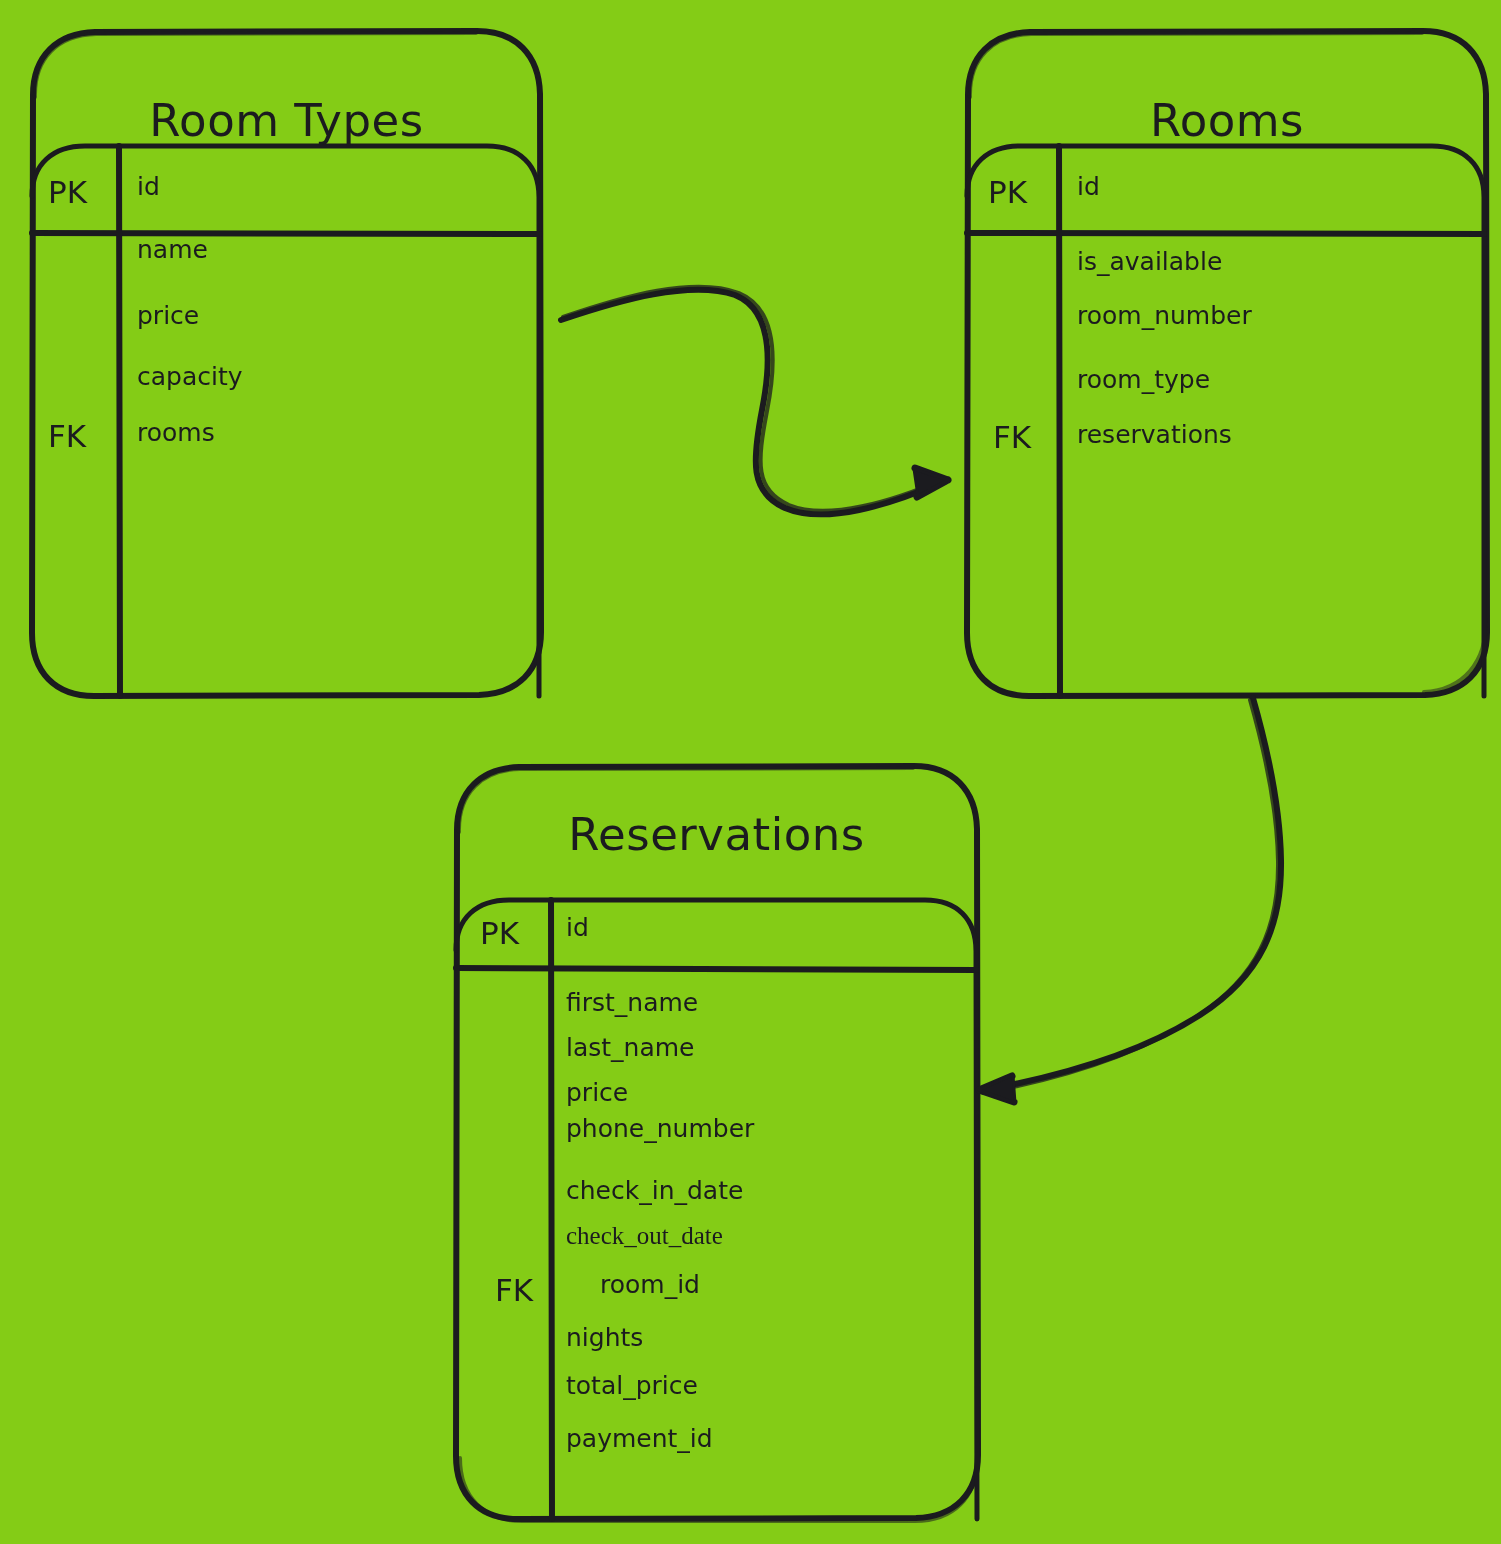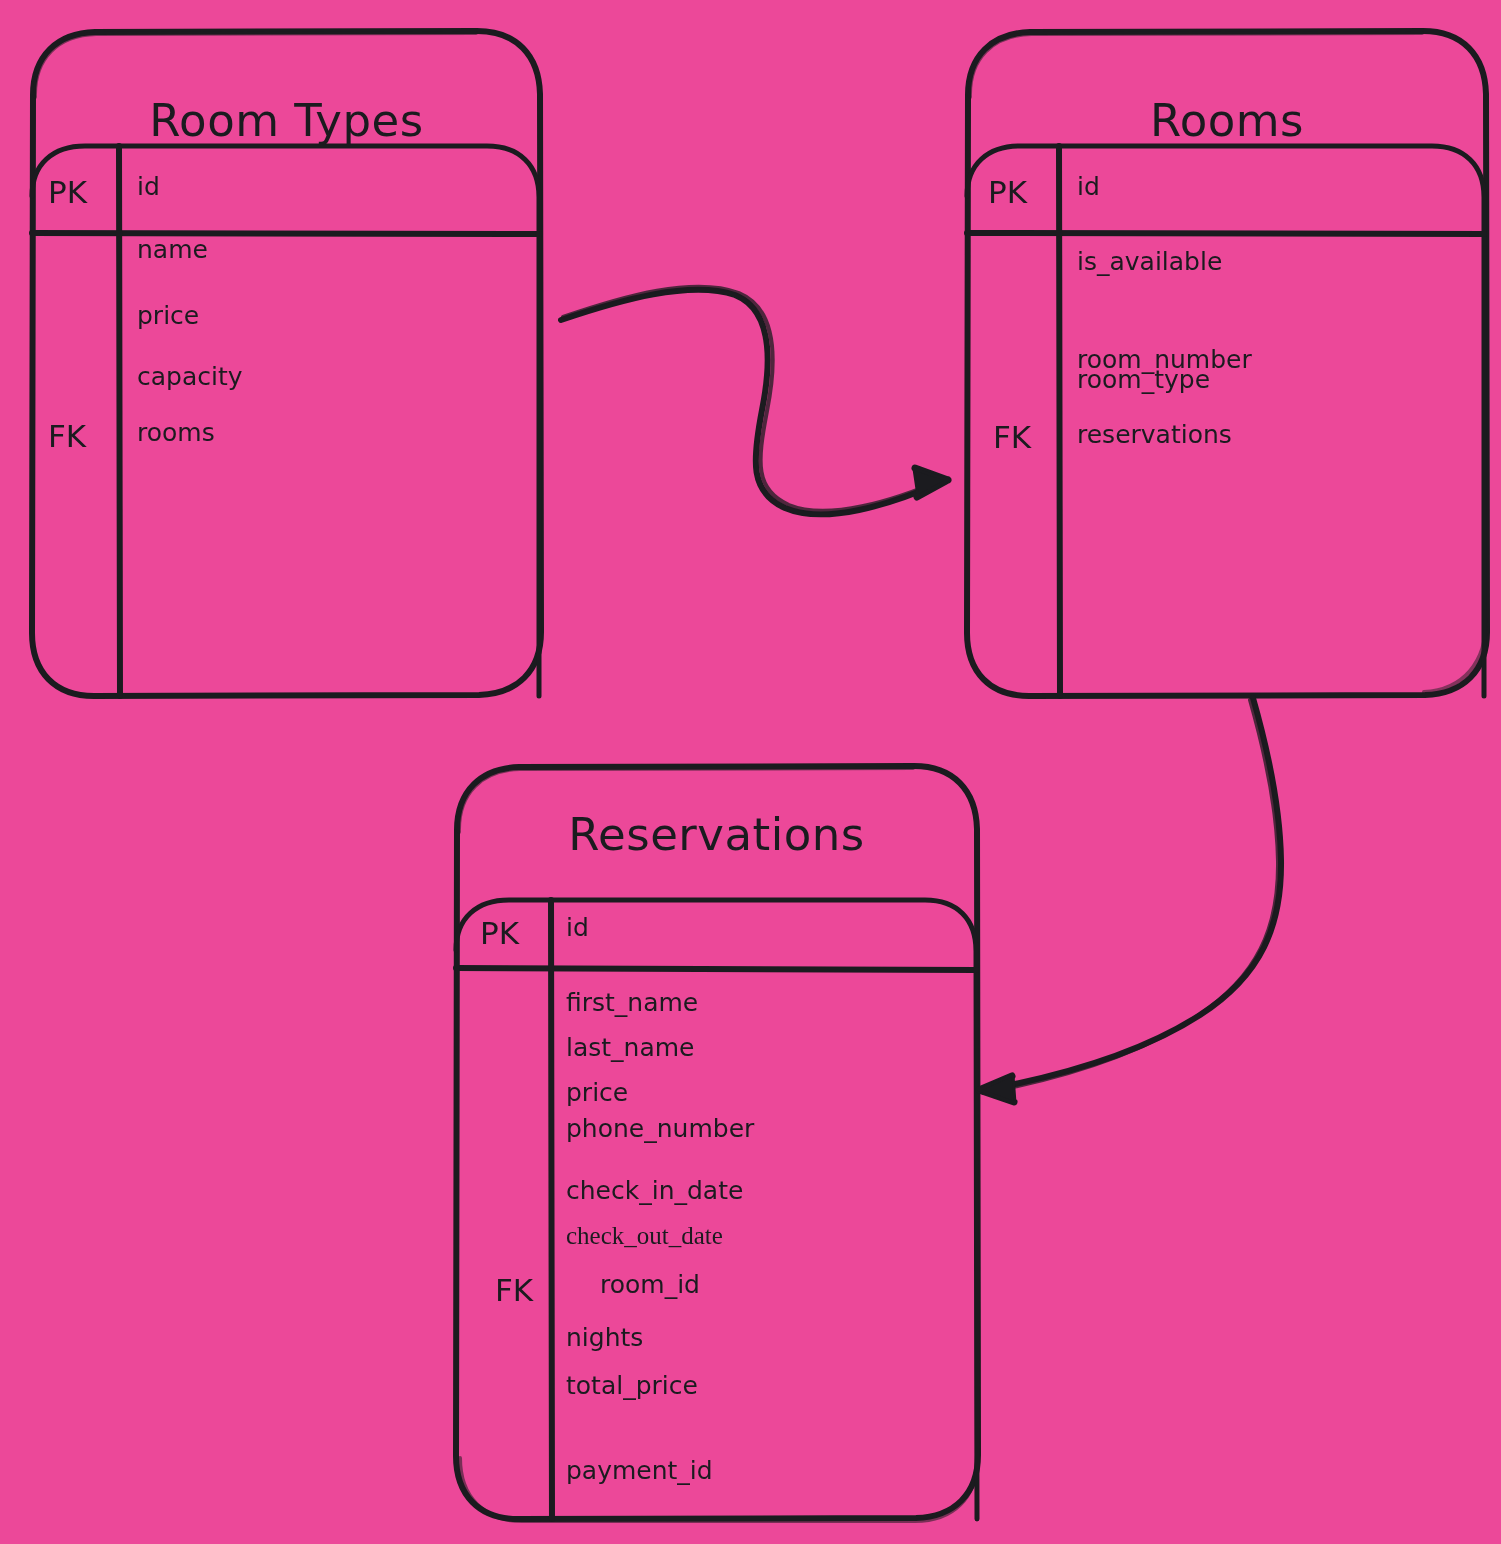--- a/index.html
+++ b/index.html
@@ -8,21 +8,21 @@
     padding: 0;
     background: #ffffff;
   }
   body {
     font-family: "DejaVu Sans", sans-serif;
   }
   #canvas {
     position: relative;
     width: 1501px;
     height: 1544px;
-    background: #ec4899;
+    background: #84cc16;
     overflow: hidden;
   }
   #sketch-svg {
     position: absolute;
     left: 0;
     top: 0;
     width: 1501px;
     height: 1544px;
   }
   .entity {
@@ -193,21 +193,21 @@
   <div class="entity" style="left:967px; top:31px; width:520px; height:665px;">
     <div class="entity-title" style="top:63px;">Rooms</div>
   </div>
 
   <div class="key-cell" style="left:988px; top:174px;">PK</div>
   <div class="field-cell" style="left:1077px; top:172px;">id</div>
 
   <div class="key-cell" style="left:993px; top:419px;">FK</div>
 
   <div class="field-cell" style="left:1077px; top:247px;">is_available</div>
-  <div class="field-cell" style="left:1077px; top:301px;margin-top:44px;">room_number</div>
+  <div class="field-cell" style="left:1077px; top:301px;">room_number</div>
   <div class="field-cell" style="left:1077px; top:365px;">room_type</div>
   <div class="field-cell" style="left:1077px; top:420px;">reservations</div>
 
   <div class="entity" style="left:456px; top:766px; width:521px; height:753px;">
     <div class="entity-title" style="top:42px;">Reservations</div>
   </div>
 
   <div class="key-cell" style="left:480px; top:915px;">PK</div>
   <div class="field-cell" style="left:566px; top:913px;">id</div>
 
@@ -215,15 +215,15 @@
 
   <div class="field-cell" style="left:566px; top:988px;">first_name</div>
   <div class="field-cell" style="left:566px; top:1033px;">last_name</div>
   <div class="field-cell" style="left:566px; top:1078px;">price</div>
   <div class="field-cell" style="left:566px; top:1114px;">phone_number</div>
   <div class="field-cell" style="left:566px; top:1176px;">check_in_date</div>
   <div class="field-cell" style="left:566px; top:1222px;font-family:Liberation Serif, serif;">check_out_date</div>
   <div class="field-cell" style="left:600px; top:1270px;">room_id</div>
   <div class="field-cell" style="left:566px; top:1323px;">nights</div>
   <div class="field-cell" style="left:566px; top:1371px;">total_price</div>
-  <div class="field-cell" style="left:566px; top:1456px;">payment_id</div>
+  <div class="field-cell" style="left:566px; top:1424px;">payment_id</div>
 
 </div>
 
 </body></html>

